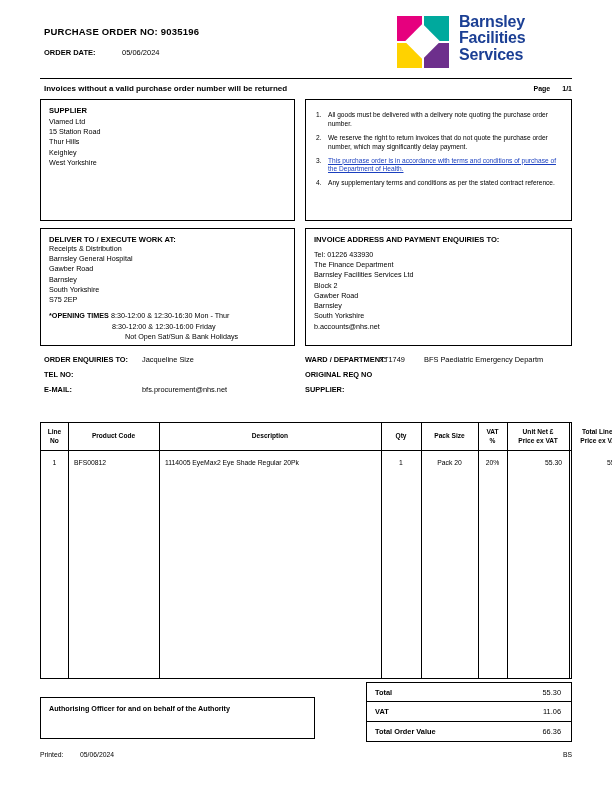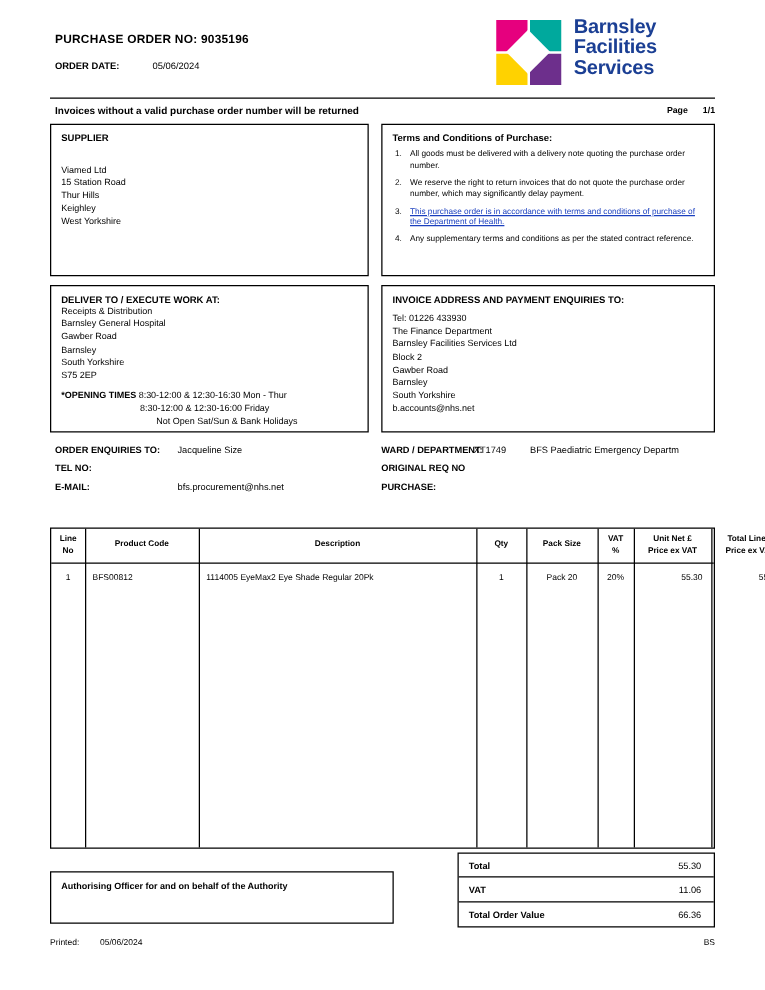--- a/index.html
+++ b/index.html
@@ -304,33 +304,32 @@
   <div class="rule rule-top"></div>
 
   <div class="notice">Invoices without a valid purchase order number will be returned</div>
   <div class="page-num">
     <span>Page</span><span class="val">1/1</span>
   </div>
 
   <div class="box" id="supplier-box">
     <div class="inner">
       <div class="box-title">SUPPLIER</div>
-      <div class="box-body" style="margin-top:16px;">
+      <div class="box-body" style="margin-top:2px;">
         <div>Viamed Ltd</div>
         <div>15 Station Road</div>
         <div>Thur Hills</div>
         <div>Keighley</div>
         <div>West Yorkshire</div>
       </div>
     </div>
   </div>
 
   <div class="box" id="terms-box">
     <div class="inner">
-      <div class="box-title">Terms and Conditions of Purchase:</div>
       <ul class="terms-list">
         <li>
           <span class="num">1.</span>
           <span class="txt">All goods must be delivered with a delivery note quoting the purchase order number.</span>
         </li>
         <li>
           <span class="num">2.</span>
           <span class="txt">We reserve the right to return invoices that do not quote the purchase order number, which may significantly delay payment.</span>
         </li>
         <li class="link">
@@ -382,21 +381,21 @@
 
   <div class="enq" id="enq-label">ORDER ENQUIRIES TO:</div>
   <div class="enq" id="enq-value">Jacqueline Size</div>
   <div class="enq" id="tel-label">TEL NO:</div>
   <div class="enq" id="email-label">E-MAIL:</div>
   <div class="enq" id="email-value">bfs.procurement@nhs.net</div>
   <div class="enq" id="ward-label">WARD / DEPARTMENT:</div>
   <div class="enq" id="ward-value">XT1749</div>
   <div class="enq" id="ward-dept">BFS Paediatric Emergency Departm</div>
   <div class="enq" id="req-label">ORIGINAL REQ NO</div>
-  <div class="enq" id="ref-label">PURCHASE:</div>
+  <div class="enq" id="ref-label">SUPPLIER:</div>
 
   <div id="items-table">
     <div class="thead">
       <div class="th" style="left:0px; width:27px;">
         <div>
           <span>Line</span><br>
           <span>No</span>
         </div>
       </div>
       <div class="th" style="left:27px; width:91px;">Product Code</div>

